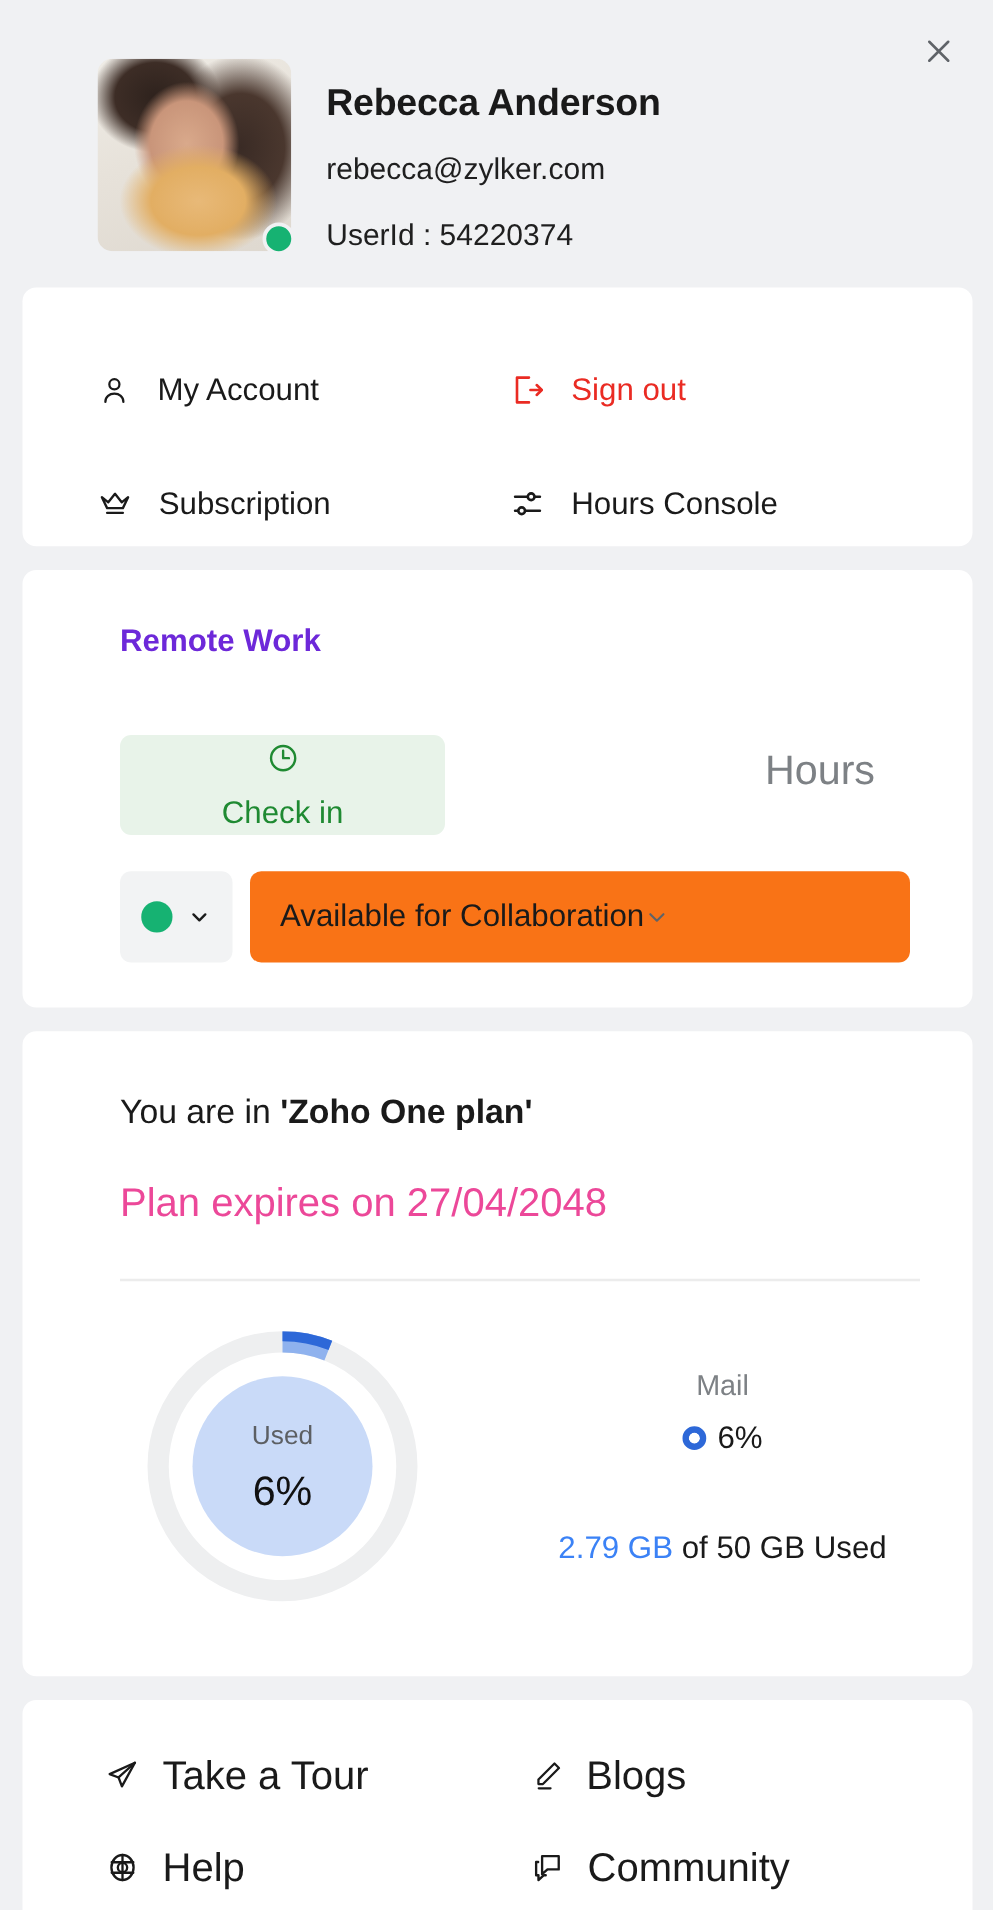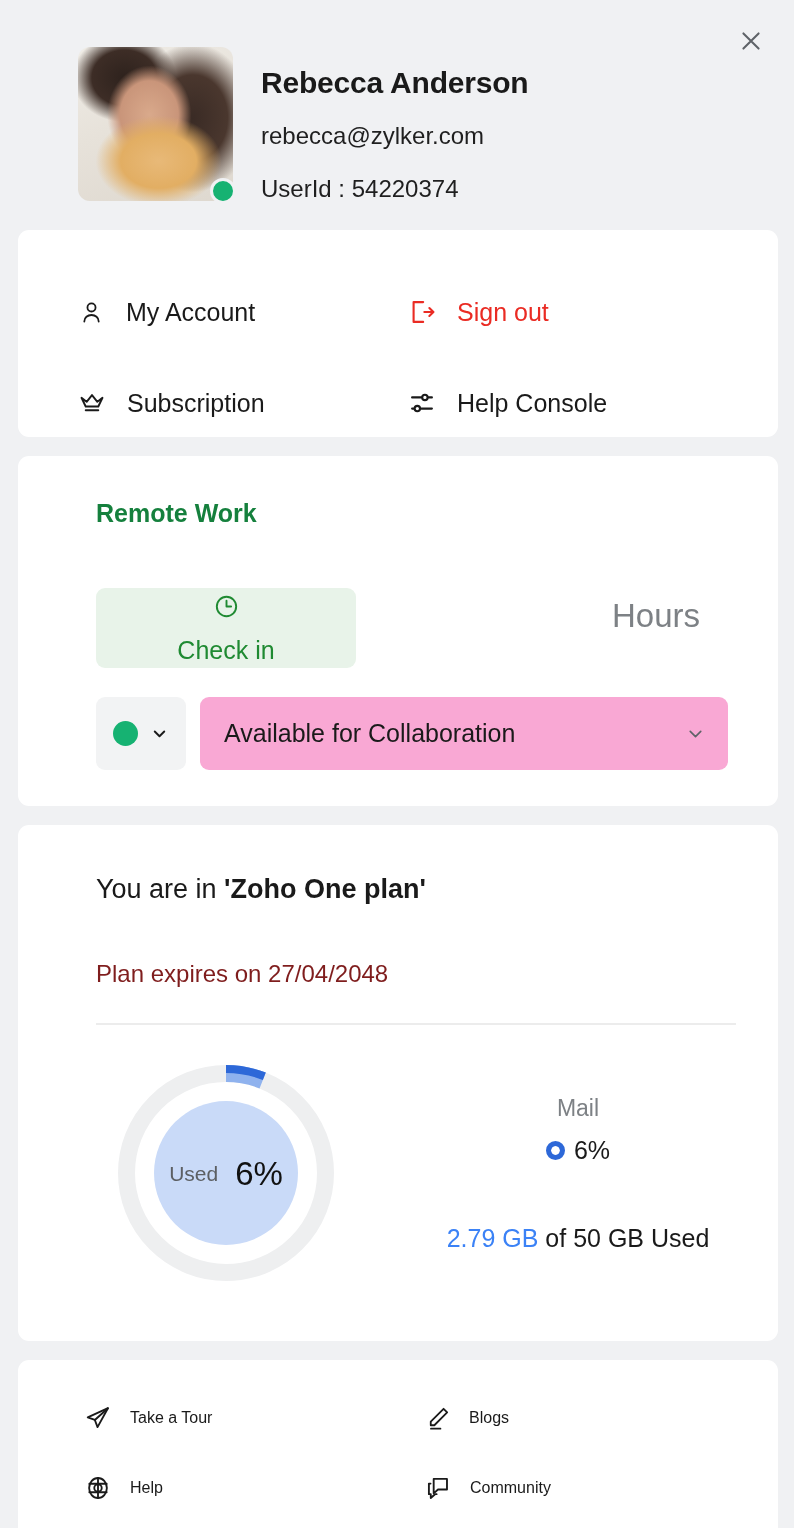--- a/index.html
+++ b/index.html
@@ -124,21 +124,21 @@
   .menu-item.signout .label { color: #ea2b23; }
   .ico { flex: none; display: flex; align-items: center; justify-content: center; }
 
   
   .section-title {
     position: absolute;
     left: 78px;
     top: 45px;
     font-size: 25px;
     font-weight: 700;
-    color: #15803d;
+    color: #6d28d9;
     line-height: 1;
   }
   .checkin-btn {
     position: absolute;
     left: 78px;
     top: 132px;
     width: 260px;
     height: 80px;
     background: #e8f3e9;
     border-radius: 9px;
@@ -193,25 +193,24 @@
   }
   .avail-dot {
     width: 25px;
     height: 25px;
     border-radius: 50%;
     background: #16b272;
   }
   .avail-select {
     width: 528px;
     height: 73px;
-    background: #f9a8d4;
+    background: #f97316;
     border-radius: 9px;
     display: flex;
     align-items: center;
-    justify-content: space-between;
     padding: 0 22px 0 24px;
     cursor: pointer;
   }
   .avail-select .label {
     font-size: 25px;
     color: #1a1a1a;
     line-height: 1;
   }
 
   
@@ -221,24 +220,23 @@
     top: 51px;
     font-size: 27px;
     color: #1a1a1a;
     line-height: 1;
   }
   .plan-title b { font-weight: 700; }
   .plan-expiry {
     position: absolute;
     left: 78px;
     top: 121px;
-    font-size: 24px;
-    color: #7f1d1d;
-    line-height: 1;
-    margin-top: 16px;
+    font-size: 32px;
+    color: #ec4899;
+    line-height: 1;
   }
   .divider {
     position: absolute;
     left: 78px;
     top: 198px;
     width: 640px;
     height: 2px;
     background: #ececec;
   }
 
@@ -259,21 +257,21 @@
   .donut-svg { position: absolute; inset: 0; }
   .donut-inner {
     position: absolute;
     left: 36px;
     top: 36px;
     width: 144px;
     height: 144px;
     border-radius: 50%;
     background: #c9daf8;
     display: flex;
-    flex-direction: row;
+    flex-direction: column;
     align-items: center;
     justify-content: center;
     gap: 17px;
   }
   .donut-inner .used-label {
     font-size: 21px;
     color: #5c5f63;
     line-height: 1;
   }
   .donut-inner .used-value {
@@ -333,21 +331,21 @@
     row-gap: 42px;
     padding: 44px 0 0 66px;
   }
   .link-item {
     display: flex;
     align-items: center;
     gap: 18px;
     cursor: pointer;
   }
   .link-item .label {
-    font-size: 16px;
+    font-size: 32px;
     color: #1a1a1a;
     line-height: 1;
   }
 </style>
 </head>
 <body>
 
 <div class="page">
 
   <div class="close-btn">
@@ -403,21 +401,21 @@
       </div>
 
       <div class="menu-item">
         <span class="ico">
           <svg width="28" height="28" viewBox="0 0 24 24" fill="none" stroke="#1a1a1a" stroke-width="1.8">
             <path d="M3.5 7.2h17M3.5 16.8h17" stroke-linecap="round"></path>
             <circle cx="14.5" cy="7.2" r="2.3" fill="#ffffff"></circle>
             <circle cx="8" cy="16.8" r="2.3" fill="#ffffff"></circle>
           </svg>
         </span>
-        <span class="label">Help Console</span>
+        <span class="label">Hours Console</span>
       </div>
 
     </div>
   </div>
 
   <div class="card" id="card-remote">
     <div class="section-title">Remote Work</div>
 
     <div class="checkin-btn">
       <span class="ico">

